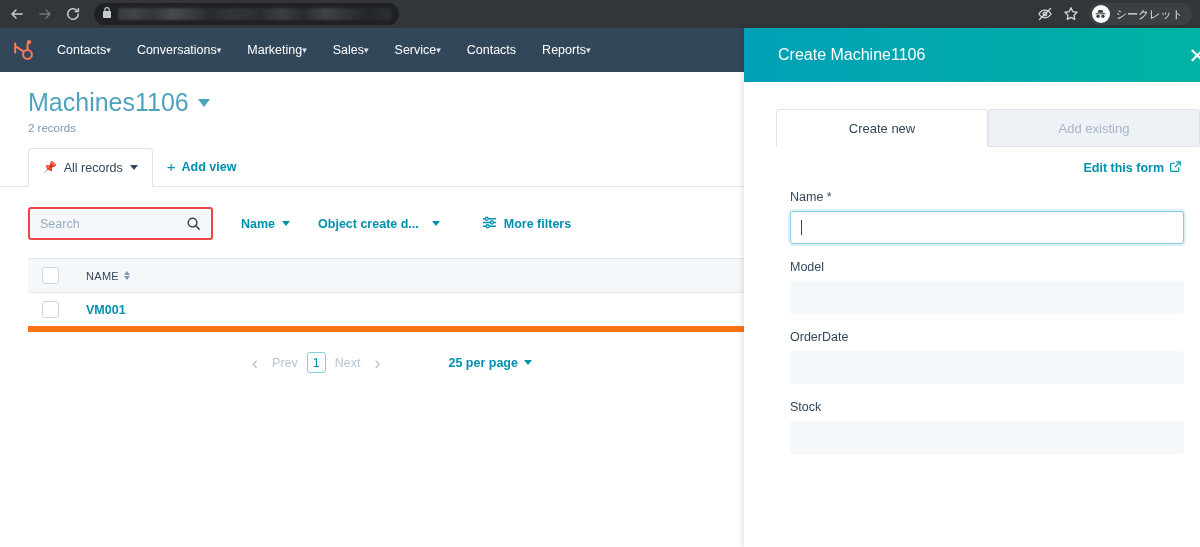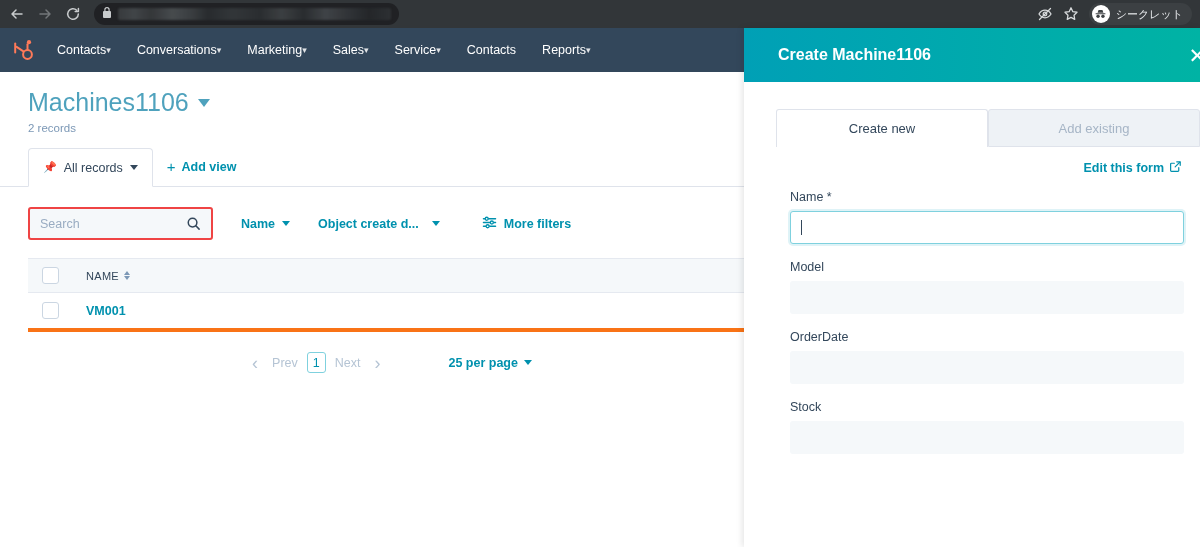--- a/index.html
+++ b/index.html
@@ -122,21 +122,21 @@
   .more-filters { margin-left: 42px; }
 
   
   .table-wrap { margin-left: 28px; width: 720px; border-top: 1px solid #e5e9f0; }
   .t-head {
     display: flex; align-items: center; height: 34px; background: #f5f8fa;
     border-bottom: 1px solid #e5e9f0;
   }
   .t-row {
     display: flex; align-items: center; height: 39px; background: #ffffff;
-    border-bottom: 4px solid #f97316;
+    border-bottom: 6px solid #f97316;
   }
   .cell-check { width: 44px; display: flex; align-items: center; justify-content: center; }
   .cb {
     width: 17px; height: 17px; border: 1px solid #cbd6e2; border-radius: 3px;
     background: #ffffff; cursor: pointer;
   }
   .cell-name { padding-left: 14px; display: flex; align-items: center; gap: 5px; }
   .th-label { color: #33475b; font-size: 11px; letter-spacing: .3px; }
   .sort-arrows { display: flex; flex-direction: column; gap: 1px; }
   .sa-up, .sa-dn { width: 0; height: 0; border-left: 3.5px solid transparent; border-right: 3.5px solid transparent; }
@@ -167,21 +167,21 @@
 
   
   .panel {
     position: absolute; top: 28px; left: 744px; width: 456px; height: 519px;
     background: #ffffff; box-shadow: -2px 0 6px rgba(0,0,0,.10); overflow: hidden;
   }
   .panel-head {
     height: 54px; background: linear-gradient(90deg, #00a0b6 0%, #00b3a4 100%);
     display: flex; align-items: center; padding: 0 18px 0 34px; position: relative;
   }
-  .panel-title { color: #ffffff; font-size: 16px; font-weight: 700; }
+  .panel-title { color: #ffffff; font-size: 16px; font-weight: 400; }
   .panel-close {
     position: absolute; right: -6px; top: 50%; transform: translateY(-50%);
     color: #ffffff; font-size: 21px; line-height: 1; cursor: pointer; font-weight: 300;
   }
   .panel-body { padding: 27px 0 8px 0; background: #ffffff; height: 333px; }
   .form-tabs { display: flex; padding: 0 0 0 32px; width: 456px; }
   .ftab {
     flex: 1; height: 38px; display: flex; align-items: center; justify-content: center;
     font-size: 13px; cursor: pointer;
   }

